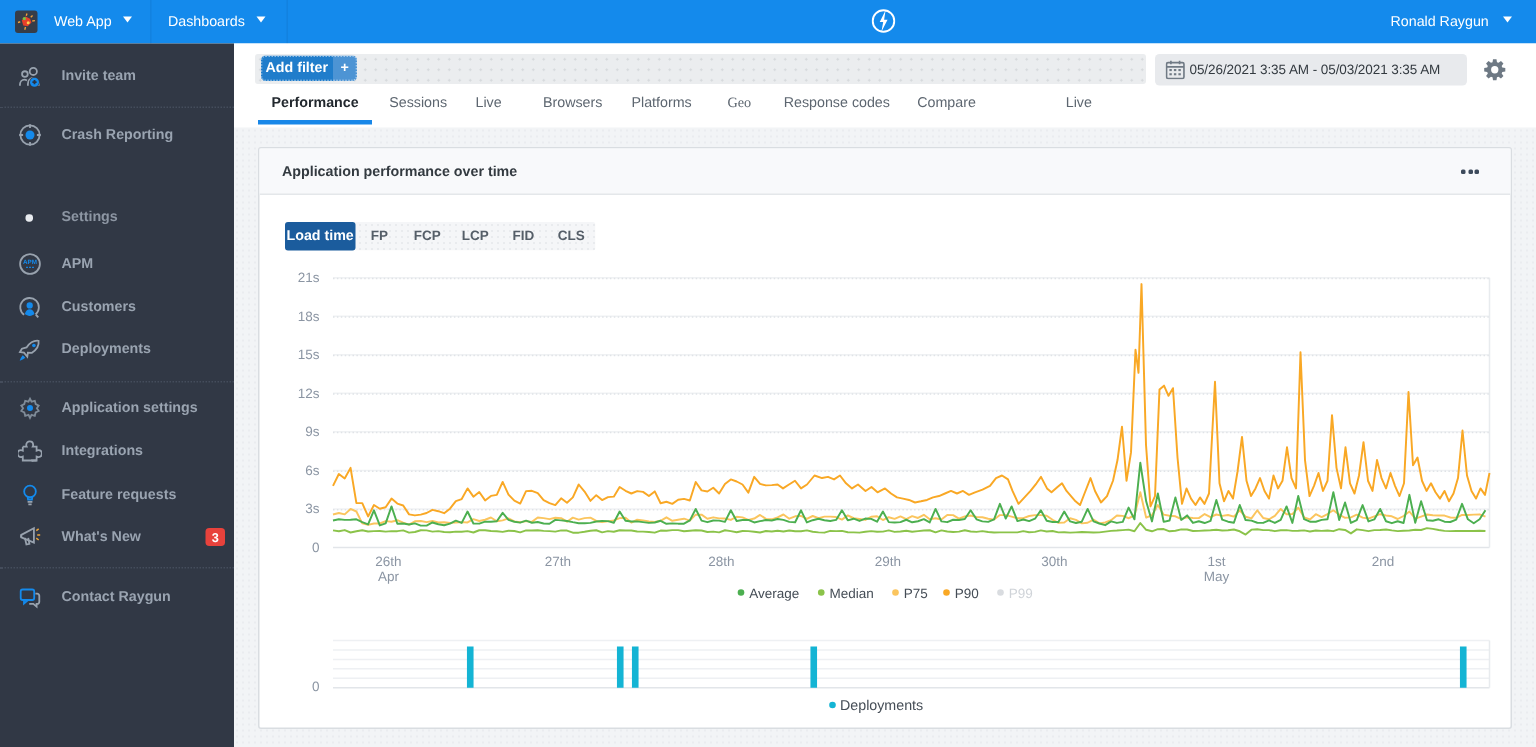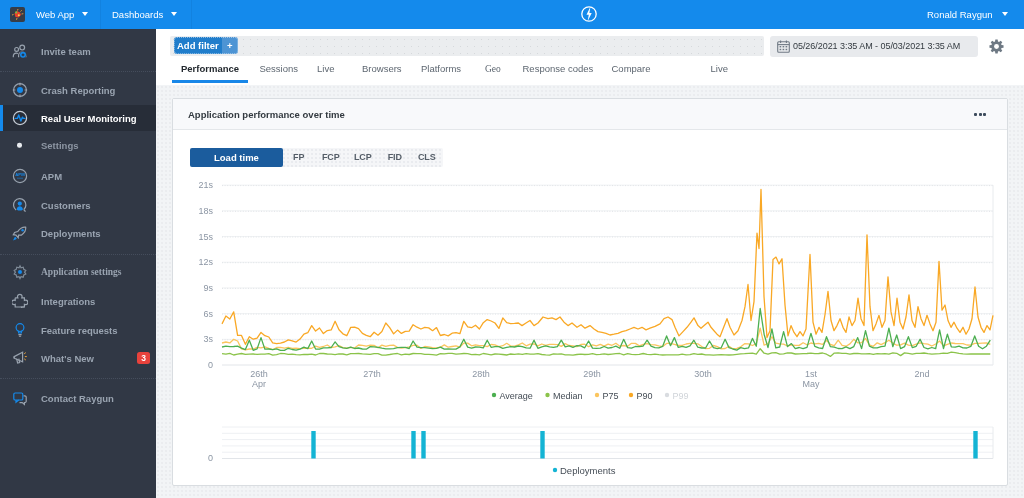--- a/index.html
+++ b/index.html
@@ -40,21 +40,21 @@
 #tabline { position:absolute; left:16px; top:51px; width:76px; height:3px; background:#1887e8; }
 
 #card { position:absolute; left:16px; top:69px; width:836px; height:388px; background:#fff; border:1px solid #d9dde1; border-radius:2px; }
 #cardhead { position:absolute; left:0; top:0; width:834px; height:31px; background:#f8f9fb; border-bottom:1px solid #e4e7ea; }
 #cardhead .ttl { position:absolute; left:15px; top:10px; font-size:9.5px; font-weight:bold; color:#333a40; }
 #cardhead .dots { position:absolute; left:801px; top:14px; display:flex; gap:1.5px; }
 #cardhead .dots i { width:3px; height:3px; background:#3d4b5c; border-radius:1px; }
 
 #mtabs { position:absolute; left:17px; top:49px; height:19px; display:flex; background:#f5f6f8; background-image:radial-gradient(#e9ebee 0.7px, transparent 0.8px); background-size:4px 4px; border-radius:2px; }
 #mtabs .mt { height:19px; line-height:19px; font-size:9px; font-weight:bold; color:#555e68; width:32px; text-align:center; }
-#mtabs .mt.on { background:#1b5c9d; color:#fff; border-radius:2px; width:auto; padding:0 24px; font-size:9.5px; }
+#mtabs .mt.on { background:#1b5c9d; color:#fff; border-radius:2px; width:auto; padding:0 1px; font-size:9.5px; }
 </style></head>
 <body>
 <div id="stage">
 
 <div id="topbar">
   <div class="logo">
     <svg width="15" height="15" viewBox="0 0 15 15">
     <path d="M4.5 6.5 L7 4 L10 5.5 L11 8 L8.5 10.5 L5.5 10 Z" fill="#e8402a"></path>
     <path d="M3.5 7.5 l-1.5 0.5 M7.5 3.5 l0.5-1.5 M11.5 7 l1.8-0.3 M7 11 l-0.5 1.8 M10.5 4.5 l1.2-1.2" stroke="#f2a13b" stroke-width="0.9" fill="none"></path>
     <circle cx="6.2" cy="5.4" r="1.1" fill="#7ac143"></circle>
@@ -89,27 +89,20 @@
         <span class="lb" style="">Invite team</span>
       </div>
       <div class="nav" style="top:48px;">
         <span class="ic"><svg width="16" height="16" viewBox="0 0 16 16">
             <circle cx="8" cy="8" r="6.4" fill="none" stroke="#98a2ae" stroke-width="1.2"></circle>
             <circle cx="8" cy="8" r="3" fill="#148aec"></circle>
             <path d="M8 0.8 v2.6 M8 12.6 v2.6 M0.8 8 h2.6 M12.6 8 h2.6" stroke="#98a2ae" stroke-width="1.2"></path>
           </svg></span>
         <span class="lb" style="">Crash Reporting</span>
       </div>
-      <div class="nav active" style="top:76px;">
-        <span class="ic"><svg width="16" height="16" viewBox="0 0 16 16">
-            <circle cx="8" cy="8" r="6.6" fill="none" stroke="#c6cdd6" stroke-width="1.2"></circle>
-            <path d="M3.2 8.4 h2.2 l1.3-3.5 2.2 6.2 1.6-4 0.7 1.3 h1.8" fill="none" stroke="#148aec" stroke-width="1.4" stroke-linejoin="round" stroke-linecap="round"></path>
-          </svg></span>
-        <span class="lb" style="">Real User Monitoring</span>
-      </div>
       <div class="nav" style="top:103px;">
         <span style="position:absolute;left:17px;top:50%;transform:translateY(-50%);width:4.5px;height:4.5px;border-radius:50%;background:#e8ebef;"></span>
         <span class="lb" style="color:#8d96a3;font-weight:bold;">Settings</span>
       </div>
       <div class="nav" style="top:134px;">
         <span class="ic"><svg width="16" height="16" viewBox="0 0 16 16">
             <circle cx="8" cy="8" r="6.6" fill="none" stroke="#98a2ae" stroke-width="1.2"></circle>
             <text x="8" y="8.3" font-size="4.2" font-weight="bold" fill="#148aec" text-anchor="middle" font-family="Liberation Sans">APM</text>
             <path d="M5.4 10.2 h1.2 M7.4 10.2 h1.2 M9.4 10.2 h1.2" stroke="#148aec" stroke-width="0.9"></path>
           </svg></span>
@@ -127,21 +120,21 @@
       <div class="nav" style="top:191px;">
         <span class="ic"><svg width="16" height="16" viewBox="0 0 16 16">
             <g fill="none" stroke="#98a2ae" stroke-width="1.2">
               <path d="M9.3 10.2 c3.1-2.2 4.9-4.9 4.4-8 c-3.1-0.4-5.8 1.3-8 4.4 l-3.1 0.9 -1.3 2.2 2.7 0.4 2.2 2.7 0.4-2.7 z"></path>
             </g>
             <path d="M3.6 12.2 c-0.9 0.9-1.4 2.2-1.4 2.2 s1.3-0.5 2.2-1.4" fill="none" stroke="#148aec" stroke-width="1.2"></path>
             <circle cx="10.6" cy="5.3" r="1.2" fill="#148aec"></circle>
           </svg></span>
         <span class="lb" style="">Deployments</span>
       </div>
-      <div class="nav" style="top:230px;font-family:Liberation Serif, serif;">
+      <div class="nav" style="top:230px;">
         <span class="ic"><svg width="16" height="16" viewBox="0 0 16 16">
             <path d="M8 1.8 l1 2 2.2-0.6 0.6 2.2 2 1 -1.2 1.8 1.2 1.8 -2 1 -0.6 2.2 -2.2-0.6 -1 2 -1-2 -2.2 0.6 -0.6-2.2 -2-1 1.2-1.8 -1.2-1.8 2-1 0.6-2.2 2.2 0.6 Z" fill="none" stroke="#7f8b98" stroke-width="1.2"></path>
             <circle cx="8" cy="8" r="2" fill="#148aec"></circle>
           </svg></span>
         <span class="lb" style="">Application settings</span>
       </div>
       <div class="nav" style="top:259px;">
         <span class="ic"><svg width="16" height="16" viewBox="0 0 16 16">
             <path d="M3.2 4.8 h2.6 c-0.2-0.4-0.3-0.8-0.3-1.2 c0-1.3 1-2.3 2.3-2.3 s2.3 1 2.3 2.3 c0 0.4-0.1 0.8-0.3 1.2 h2.6 v2.6 c0.4-0.2 0.8-0.3 1.2-0.3 c1.3 0 2.3 1 2.3 2.3 s-1 2.3-2.3 2.3 c-0.4 0-0.8-0.1-1.2-0.3 v2.6 h-2.9 c0.1 0.3 0.2 0.6 0.2 0.9 " fill="none" stroke="#98a2ae" stroke-width="1.2"></path>
             <path d="M12.4 14 h-9.2 v-2.6 c-0.4 0.2-0.8 0.3-1.2 0.3 c-1.3 0-2.3-1-2.3-2.3 s1-2.3 2.3-2.3 c0.4 0 0.8 0.1 1.2 0.3 v-2.6" fill="none" stroke="#98a2ae" stroke-width="1.2"></path>

